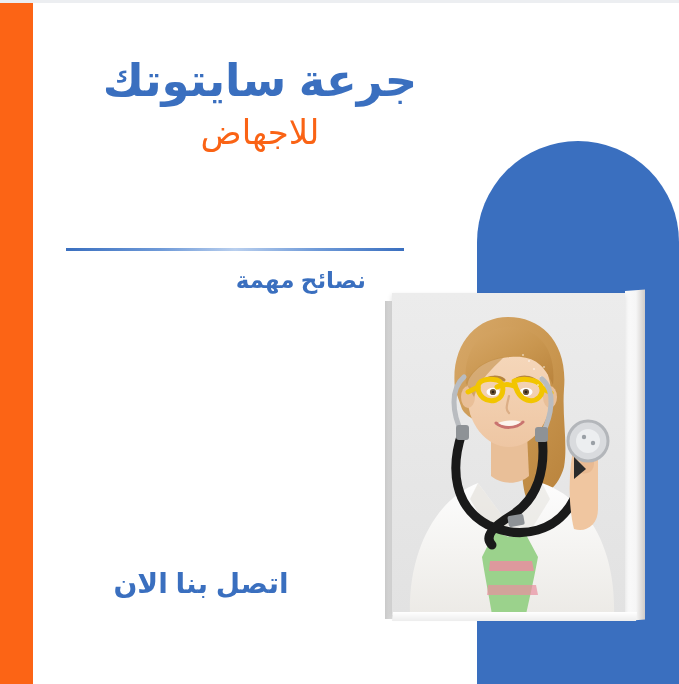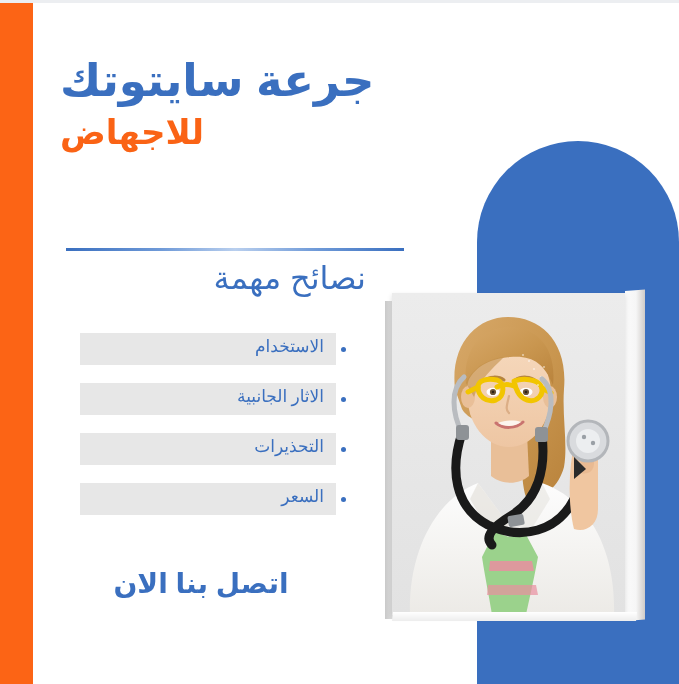--- a/index.html
+++ b/index.html
@@ -40,37 +40,37 @@
     border-top-right-radius: 101px;
     z-index: 1;
   }
 
   
   .headline {
     position: absolute;
     left: 60px;
     top: 52px;
     width: 400px;
-    text-align: left;
+    text-align: center;
     z-index: 4;
     direction: rtl;
   }
   .headline .line1 {
     display: block;
     font-size: 45px;
     font-weight: 700;
     color: #3a6fbf;
     line-height: 1.14;
     letter-spacing: 0px;
     white-space: nowrap;
   }
   .headline .line2 {
     display: block;
     font-size: 34px;
-    font-weight: 700;
+    font-weight: 400;
     color: #fa6315;
     line-height: 1.2;
     margin-top: 6px;
     white-space: nowrap;
   }
 
   
   .divider {
     position: absolute;
     left: 66px;
@@ -79,23 +79,23 @@
     height: 3px;
     background: linear-gradient(to right,
         #3a6fbf 0%, #6f9ad8 28%, #b9cfee 50%, #6f9ad8 74%, #3a6fbf 100%);
     z-index: 4;
   }
 
   
   .section-heading {
     position: absolute;
     right: 313px;
-    top: 256px;
-    font-size: 32px;
-    font-weight: 400;
+    top: 264px;
+    font-size: 23px;
+    font-weight: 700;
     color: #3a6fbf;
     direction: rtl;
     white-space: nowrap;
     z-index: 3;
   }
 
   
   .tips-list {
     position: absolute;
     left: 66px;
@@ -230,47 +230,20 @@
 
   <div class="headline">
     <span class="line1">جرعة سايتوتك</span>
     <span class="line2">للاجهاض</span>
   </div>
 
   <div class="divider"></div>
 
   <div class="section-heading">نصائح مهمة</div>
 
-  <div class="tips-list">
-
-    <div class="tip-row">
-      <div class="tip-bar"></div>
-      <div class="tip-dot"></div>
-      <div class="tip-label">الاستخدام</div>
-    </div>
-
-    <div class="tip-row">
-      <div class="tip-bar"></div>
-      <div class="tip-dot"></div>
-      <div class="tip-label">الاثار الجانبية</div>
-    </div>
-
-    <div class="tip-row">
-      <div class="tip-bar"></div>
-      <div class="tip-dot"></div>
-      <div class="tip-label">التحذيرات</div>
-    </div>
-
-    <div class="tip-row">
-      <div class="tip-bar"></div>
-      <div class="tip-dot"></div>
-      <div class="tip-label">السعر</div>
-    </div>
-
-  </div>
 
   <div class="cta">اتصل بنا الان</div>
 
 
   <div class="photo-card">
     <div class="card-shadow-left"></div>
     <div class="card-spine-right"></div>
     <div class="card-face">
       <svg class="photo-svg" viewBox="0 0 233 322" preserveAspectRatio="xMidYMid slice">
         <defs>

